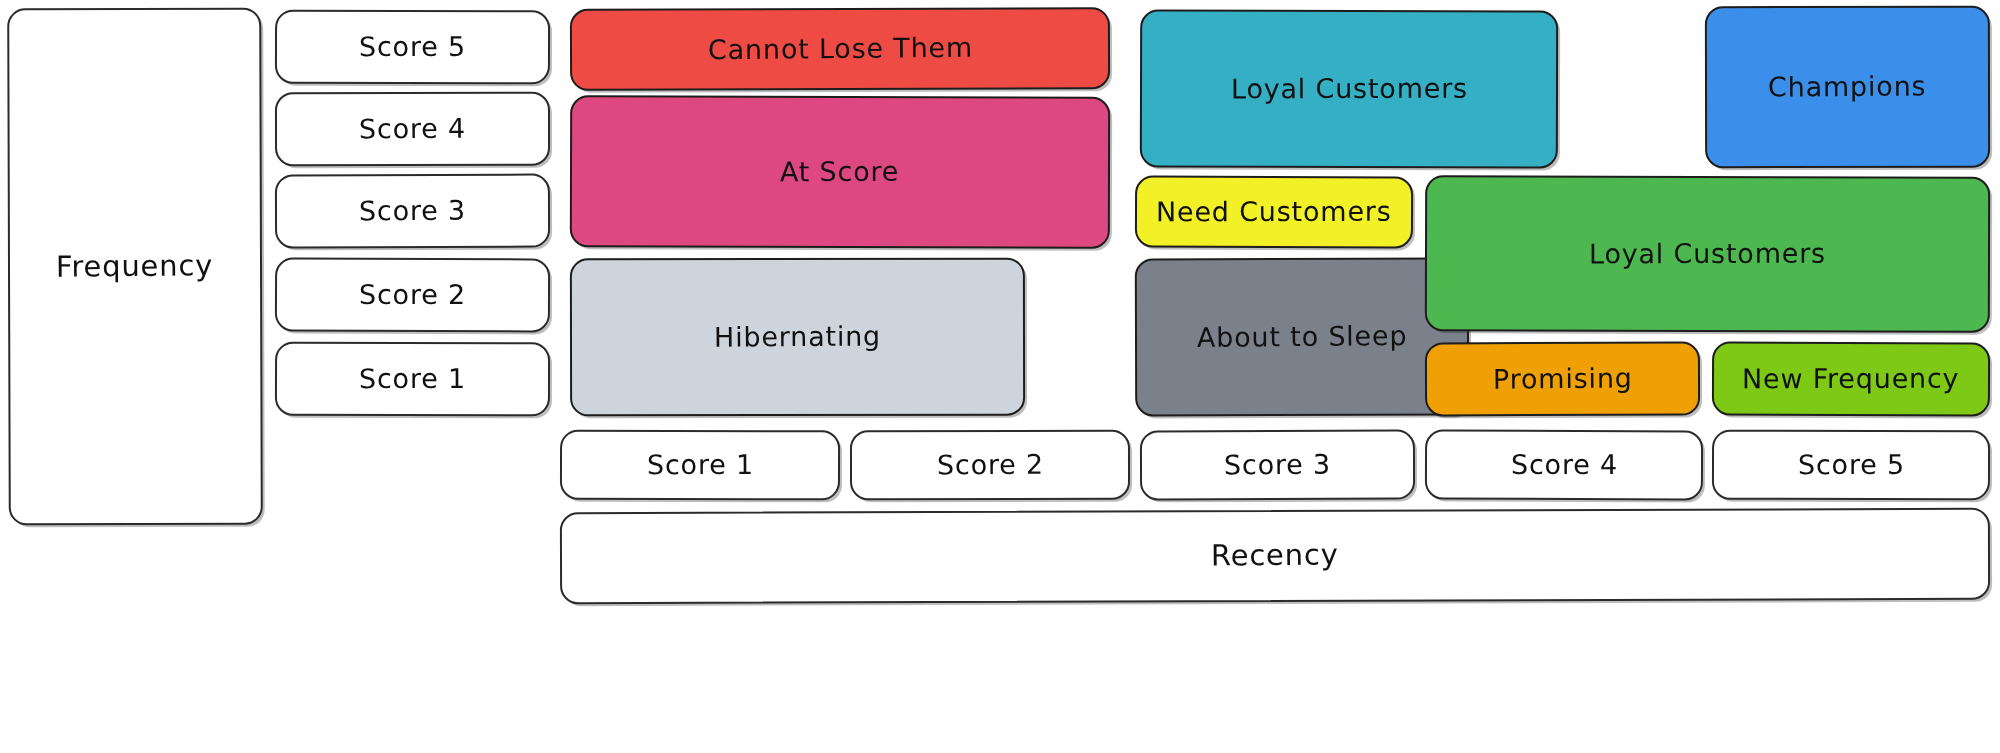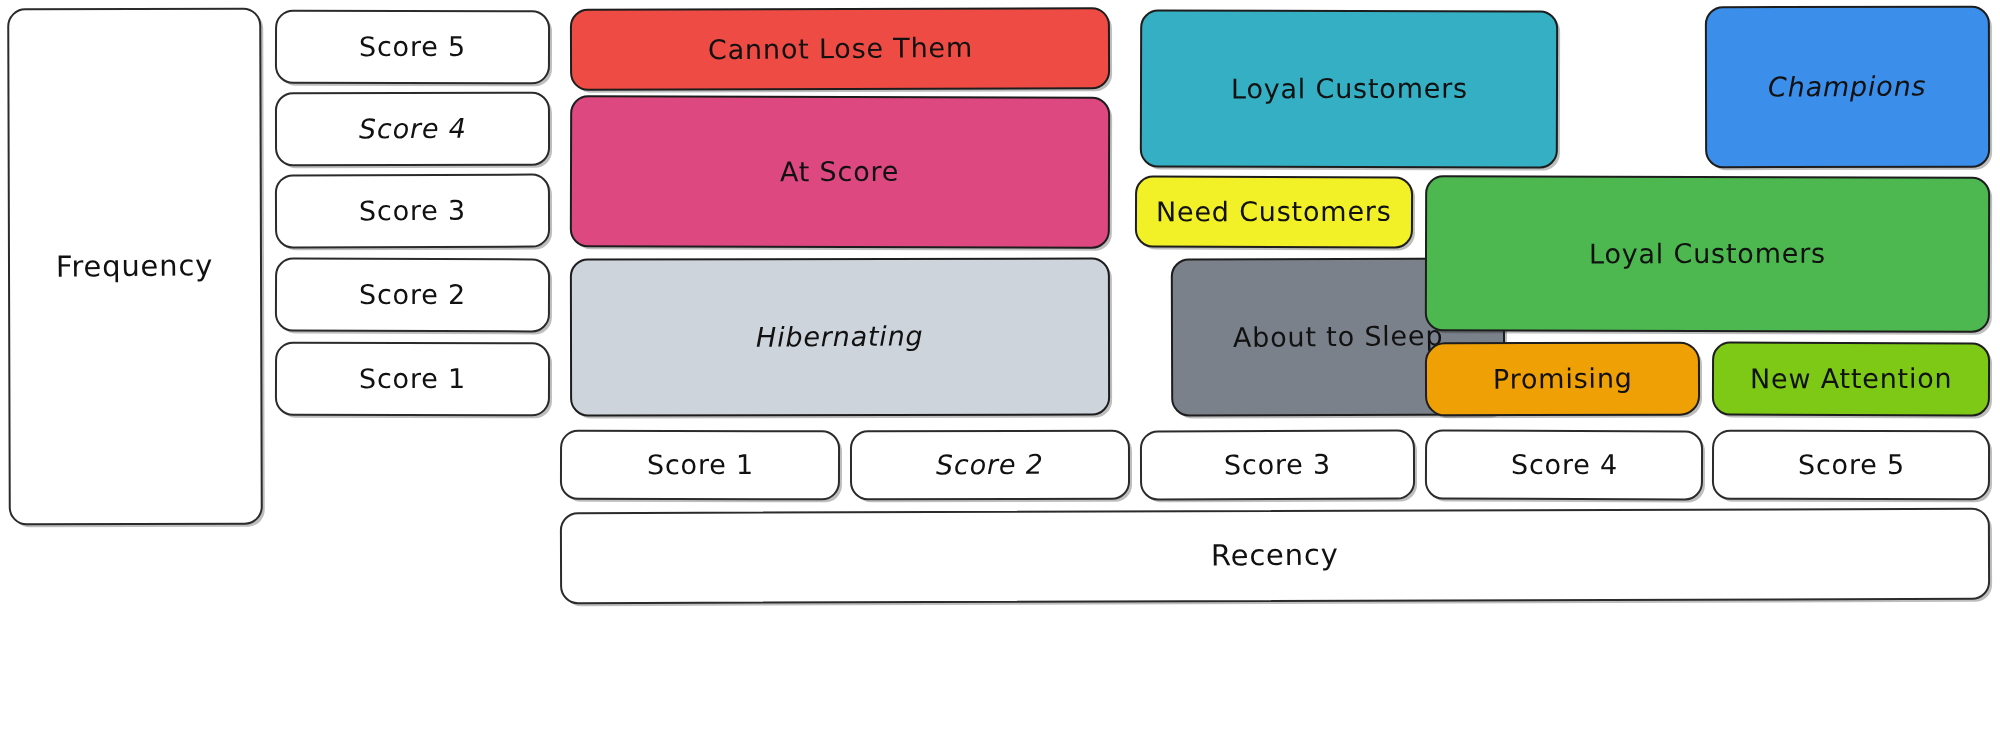--- a/index.html
+++ b/index.html
@@ -59,21 +59,21 @@
     transform: rotate(-0.35deg);
   }
 
   .label.tall {
     font-size: 29px;
   }
 
   
   .j1 { transform: rotate(-0.18deg); }
   .j2 { transform: rotate(0.15deg); }
-  .j3 { transform: rotate(-0.1deg); font-style: italic; }
+  .j3 { transform: rotate(-0.1deg); }
   .j4 { transform: rotate(0.22deg); }
 </style>
 </head>
 <body>
 
 <div id="canvas">
 
   <div class="box plain j1" style="left:8px; top:8px; width:254px; height:517px;">
     <span class="label tall">Frequency</span>
   </div>
@@ -95,50 +95,50 @@
   </div>
 
   <div class="box filled j1" style="left:570px; top:8px; width:540px; height:82px; background:#ee4b44;">
     <span class="label">Cannot Lose Them</span>
   </div>
 
   <div class="box filled j2" style="left:570px; top:96px; width:540px; height:152px; background:#de4880;">
     <span class="label">At Score</span>
   </div>
 
-  <div class="box filled j3" style="left:570px; top:258px; width:540px; height:158px; background:#ced4dc;">
+  <div class="box filled j3" style="left:570px; top:258px; width:455px; height:158px; background:#ced4dc;">
     <span class="label">Hibernating</span>
   </div>
 
   <div class="box filled j2" style="left:1140px; top:10px; width:418px; height:158px; background:#35afc4;">
     <span class="label">Loyal Customers</span>
   </div>
 
   <div class="box filled j4" style="left:1135px; top:176px; width:278px; height:72px; background:#f2f026;">
     <span class="label">Need Customers</span>
   </div>
 
-  <div class="box filled j1" style="left:1135px; top:258px; width:334px; height:158px; background:#7b818b;margin-left:36px;">
+  <div class="box filled j1" style="left:1135px; top:258px; width:334px; height:158px; background:#7b818b;">
     <span class="label">About to Sleep</span>
   </div>
 
   <div class="box filled j3" style="left:1705px; top:6px; width:285px; height:162px; background:#3b8eea;">
     <span class="label">Champions</span>
   </div>
 
   <div class="box filled j2" style="left:1425px; top:176px; width:565px; height:156px; background:#4cb84f;">
     <span class="label">Loyal Customers</span>
   </div>
 
-  <div class="box filled j1" style="left:1425px; top:342px; width:275px; height:74px; background:#efa005;border-radius:20px;">
+  <div class="box filled j1" style="left:1425px; top:342px; width:275px; height:74px; background:#efa005;">
     <span class="label">Promising</span>
   </div>
 
   <div class="box filled j4" style="left:1712px; top:342px; width:278px; height:74px; background:#7dc915;">
-    <span class="label">New Attention</span>
+    <span class="label">New Frequency</span>
   </div>
 
   <div class="box plain j2" style="left:560px; top:430px; width:280px; height:70px;">
     <span class="label">Score 1</span>
   </div>
   <div class="box plain j3" style="left:850px; top:430px; width:280px; height:70px;">
     <span class="label">Score 2</span>
   </div>
   <div class="box plain j1" style="left:1140px; top:430px; width:275px; height:70px;">
     <span class="label">Score 3</span>

